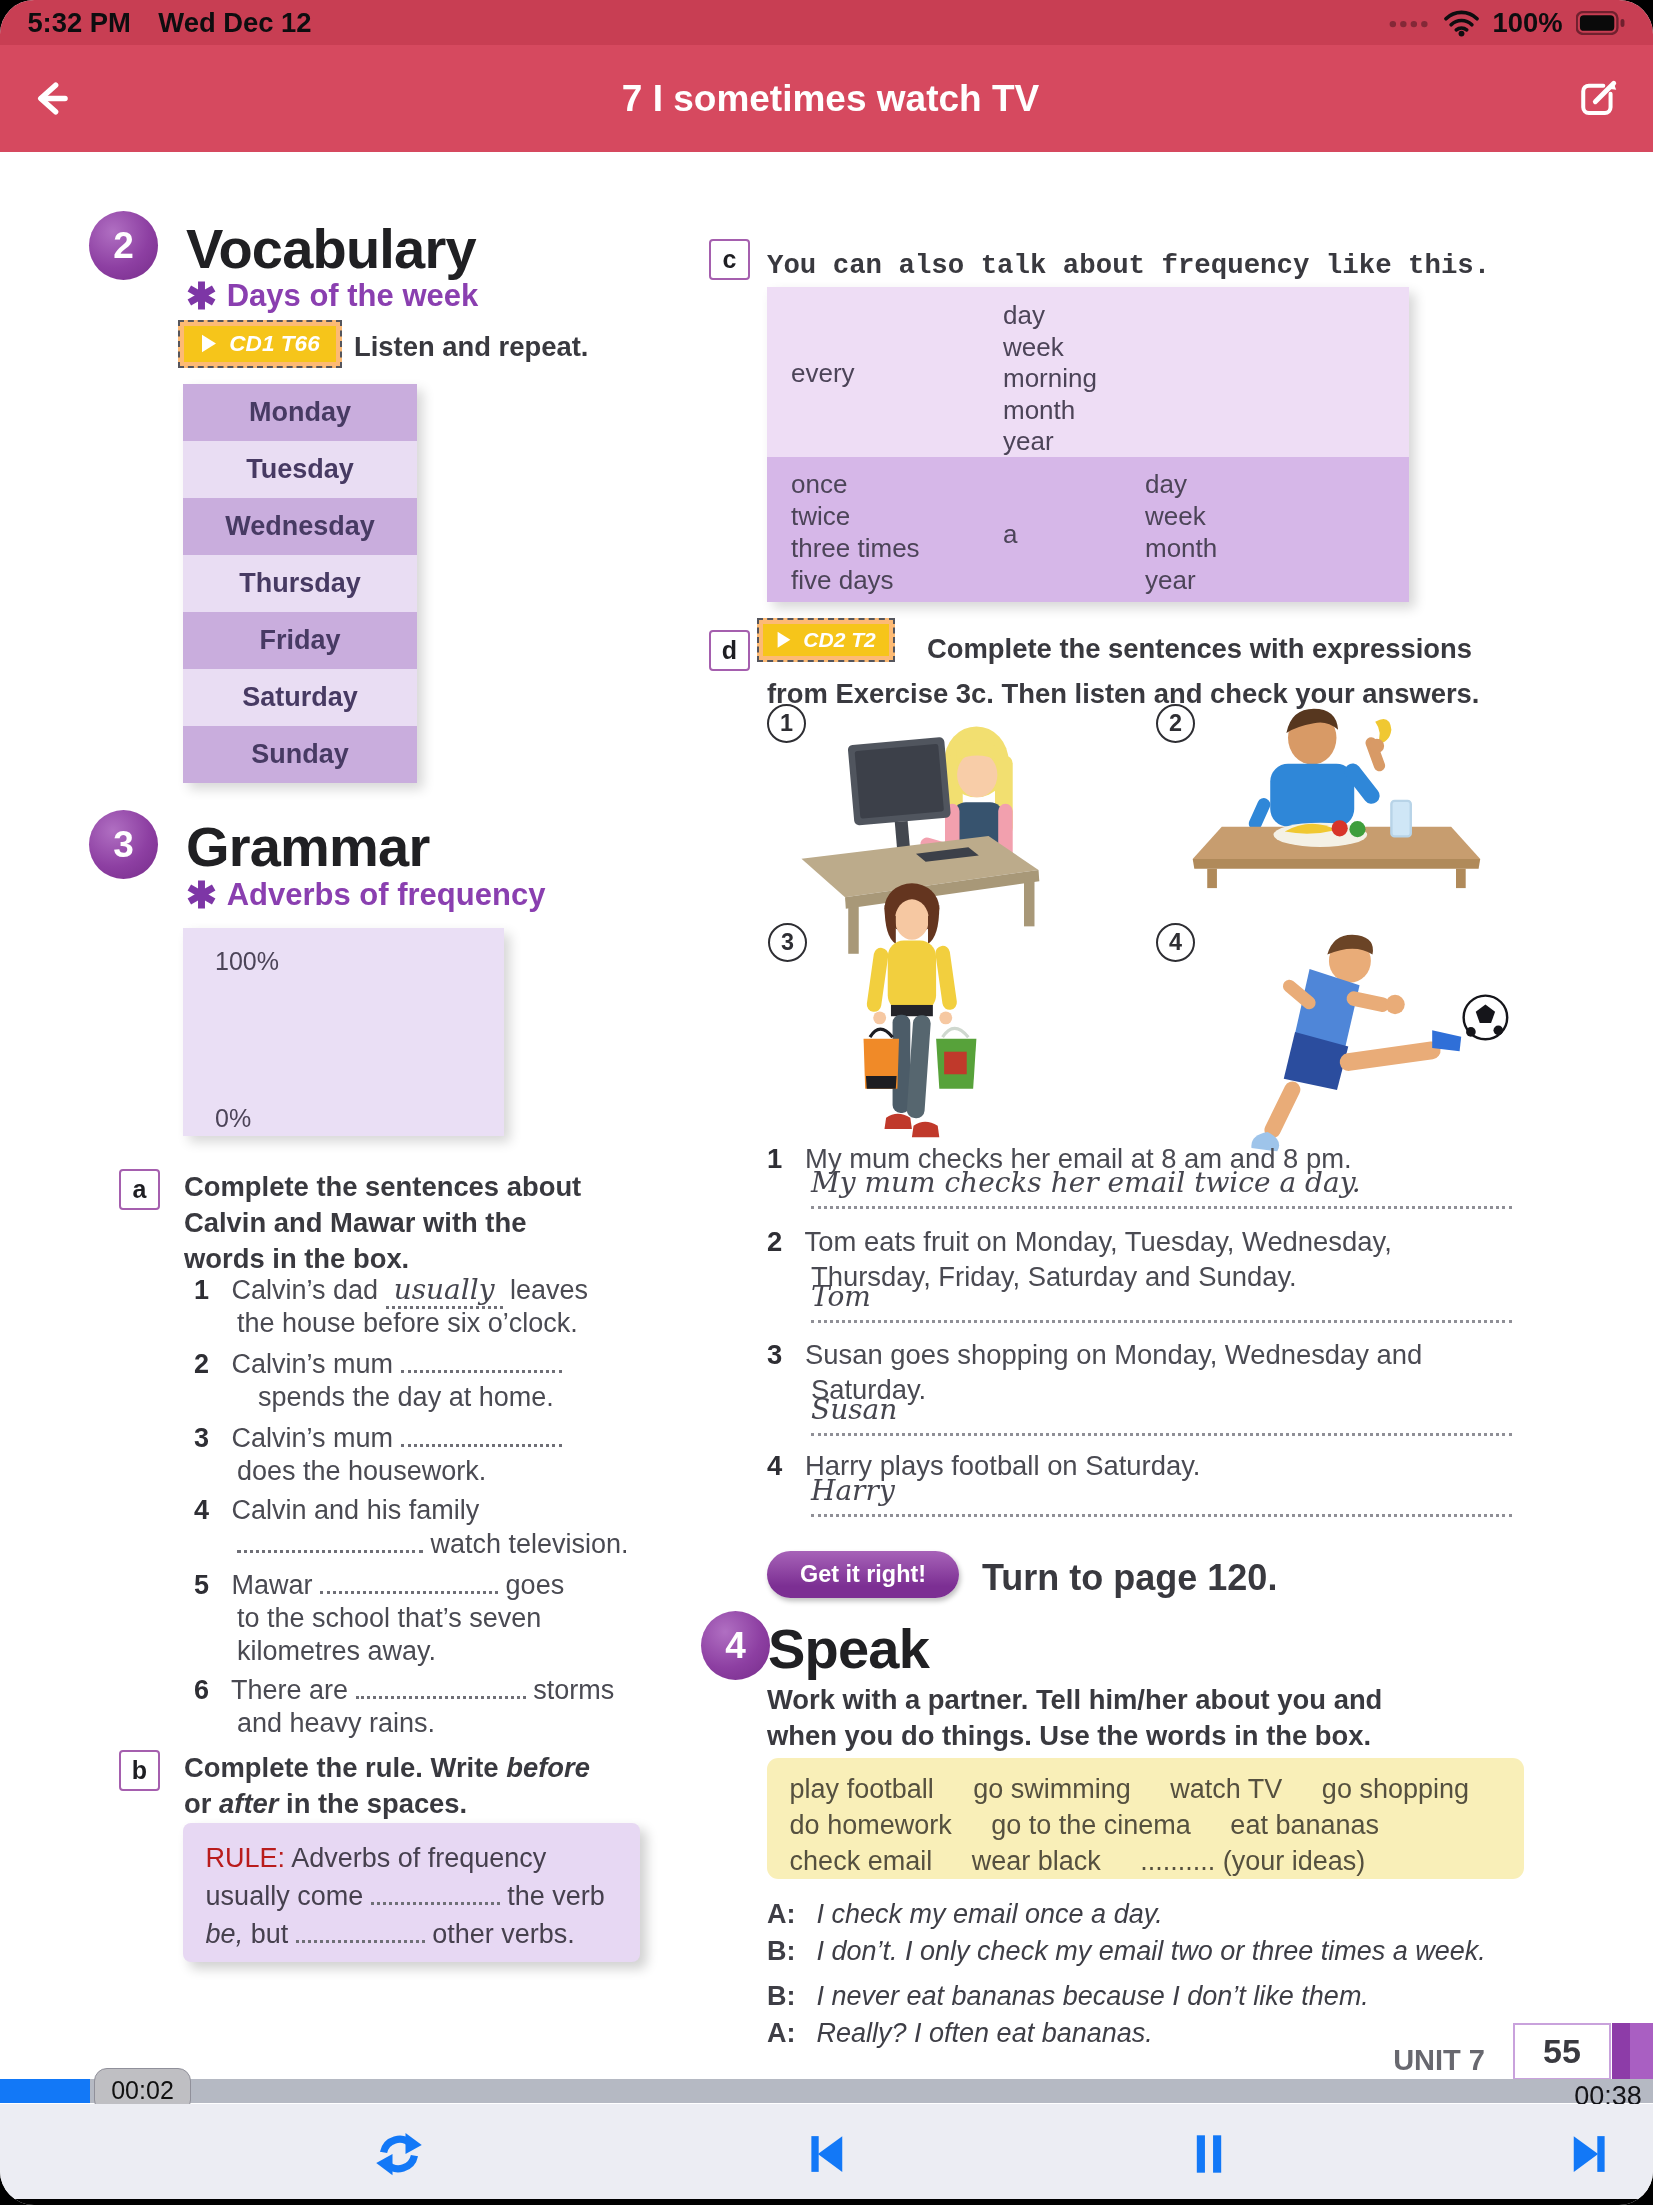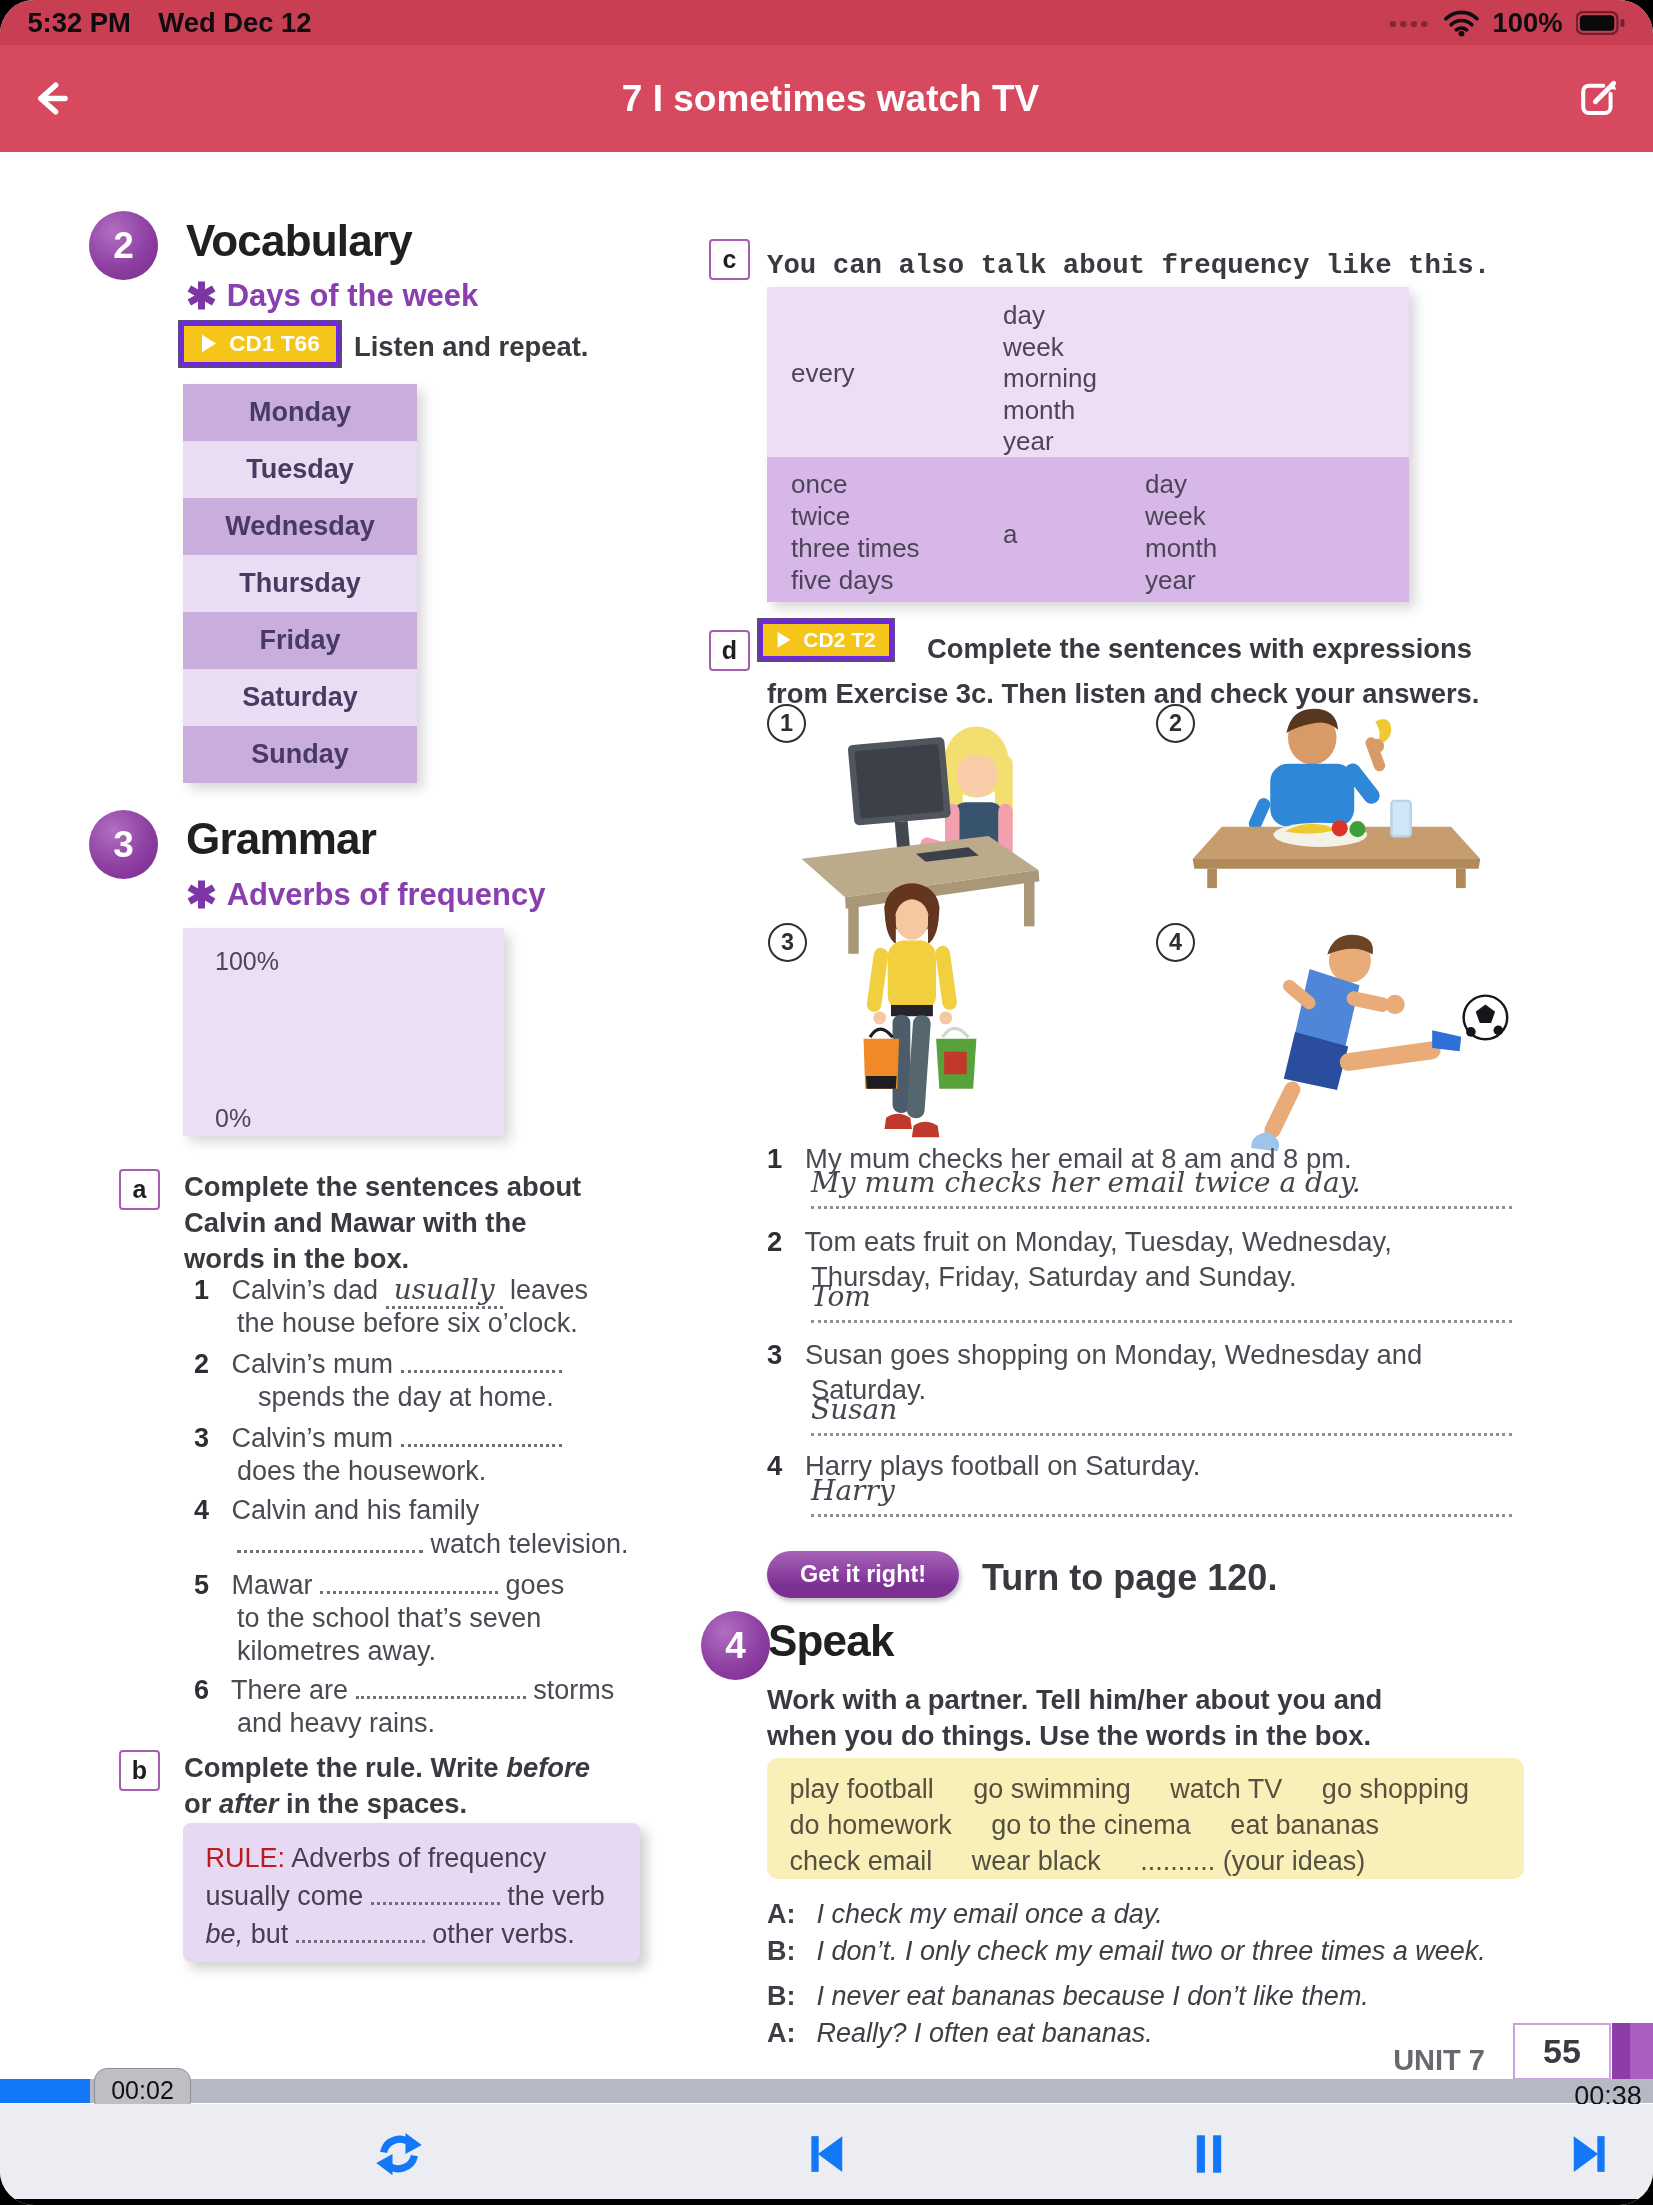--- a/index.html
+++ b/index.html
@@ -8,35 +8,35 @@
   .abs{position:absolute;}
   
   .statusbar{left:0;top:0;width:1653px;height:45px;background:#c83e53;display:flex;
              align-items:center;justify-content:space-between;padding:0 27.4px;box-sizing:border-box;}
   .status-left{display:flex;gap:27.4px;font-size:27.4px;font-weight:600;color:#0d0d0f;}
   .status-right{display:flex;gap:13px;align-items:center;font-size:27.4px;font-weight:600;color:#0d0d0f;}
   .navbar{left:0;top:45px;width:1653px;height:107px;background:#d6495f;display:flex;align-items:center;}
   .nav-title{position:absolute;left:4px;width:100%;text-align:center;color:#ffffff;font-size:37px;font-weight:600;}
   .nav-btn{position:absolute;top:0;height:107px;display:flex;align-items:center;cursor:pointer;}
   
-  .sec-title{font-size:44px;font-weight:800;color:#202023;letter-spacing:-0.8px;}
+  .sec-title{font-size:56px;font-weight:800;color:#202023;letter-spacing:-0.8px;}
   .sub{font-size:31px;font-weight:700;color:#8a3fb0;display:flex;align-items:center;}
   .ast{font-size:37px;color:#7d36a6;margin-right:9.7px;font-weight:800;line-height:31px;}
   .badge{width:69px;height:69px;border-radius:50%;color:#fff;font-size:37px;font-weight:800;
          background:radial-gradient(circle at 35% 30%,#b06fc2,#8d3fa2 55%,#762c8a);
          display:flex;align-items:center;justify-content:center;}
   .lbox{width:37px;height:37px;border:2.4px solid #a55fae;background:#fff;color:#1e1e22;border-radius:4px;
         font-size:25px;font-weight:800;display:flex;align-items:center;justify-content:center;}
   .t34b{font-size:27.4px;font-weight:700;color:#39393f;line-height:36px;}
   .t33{font-size:27px;color:#4a4a52;line-height:33px;}
   .num{font-weight:700;color:#2e2e34;}
   .blank{display:inline-block;border-bottom:3.2px dotted #6f6f76;height:22.6px;vertical-align:baseline;}
   .hand{font-family:"DejaVu Serif",serif;font-style:italic;font-size:28px;color:#45454e;}
   .ansline{border-bottom:3.2px dotted #8f8f96;height:40px;}
-  .cdwrap{border:2.4px dashed #55555c;padding:4px;background:#6d28d9;display:inline-flex;}
+  .cdwrap{border:2.4px dashed #55555c;padding:4px;background:#fdba74;display:inline-flex;font-style:italic;}
   .cd{background:#f6c51a;display:flex;align-items:center;gap:11.3px;padding:4.8px 16px;
       color:#fff;font-weight:800;font-size:22.6px;}
   .dayrow{width:234px;height:57px;display:flex;align-items:center;justify-content:center;
           font-size:27px;font-weight:600;color:#473a63;}
   .dark{background:#c9addd;} .light{background:#e9ddf3;}
   .shadowbox{box-shadow:5.7px 5.7px 11.3px rgba(0,0,0,.16);}
   .freqtext{font-size:25px;color:#4c4458;line-height:31.5px;}
   .pill{background:linear-gradient(180deg,#a763b8 0%,#7c2f93 75%);border-radius:24px;color:#fff;
         font-size:23.4px;font-weight:800;display:flex;align-items:center;justify-content:center;
         box-shadow:1.6px 3.2px 4.8px rgba(0,0,0,.25);}

